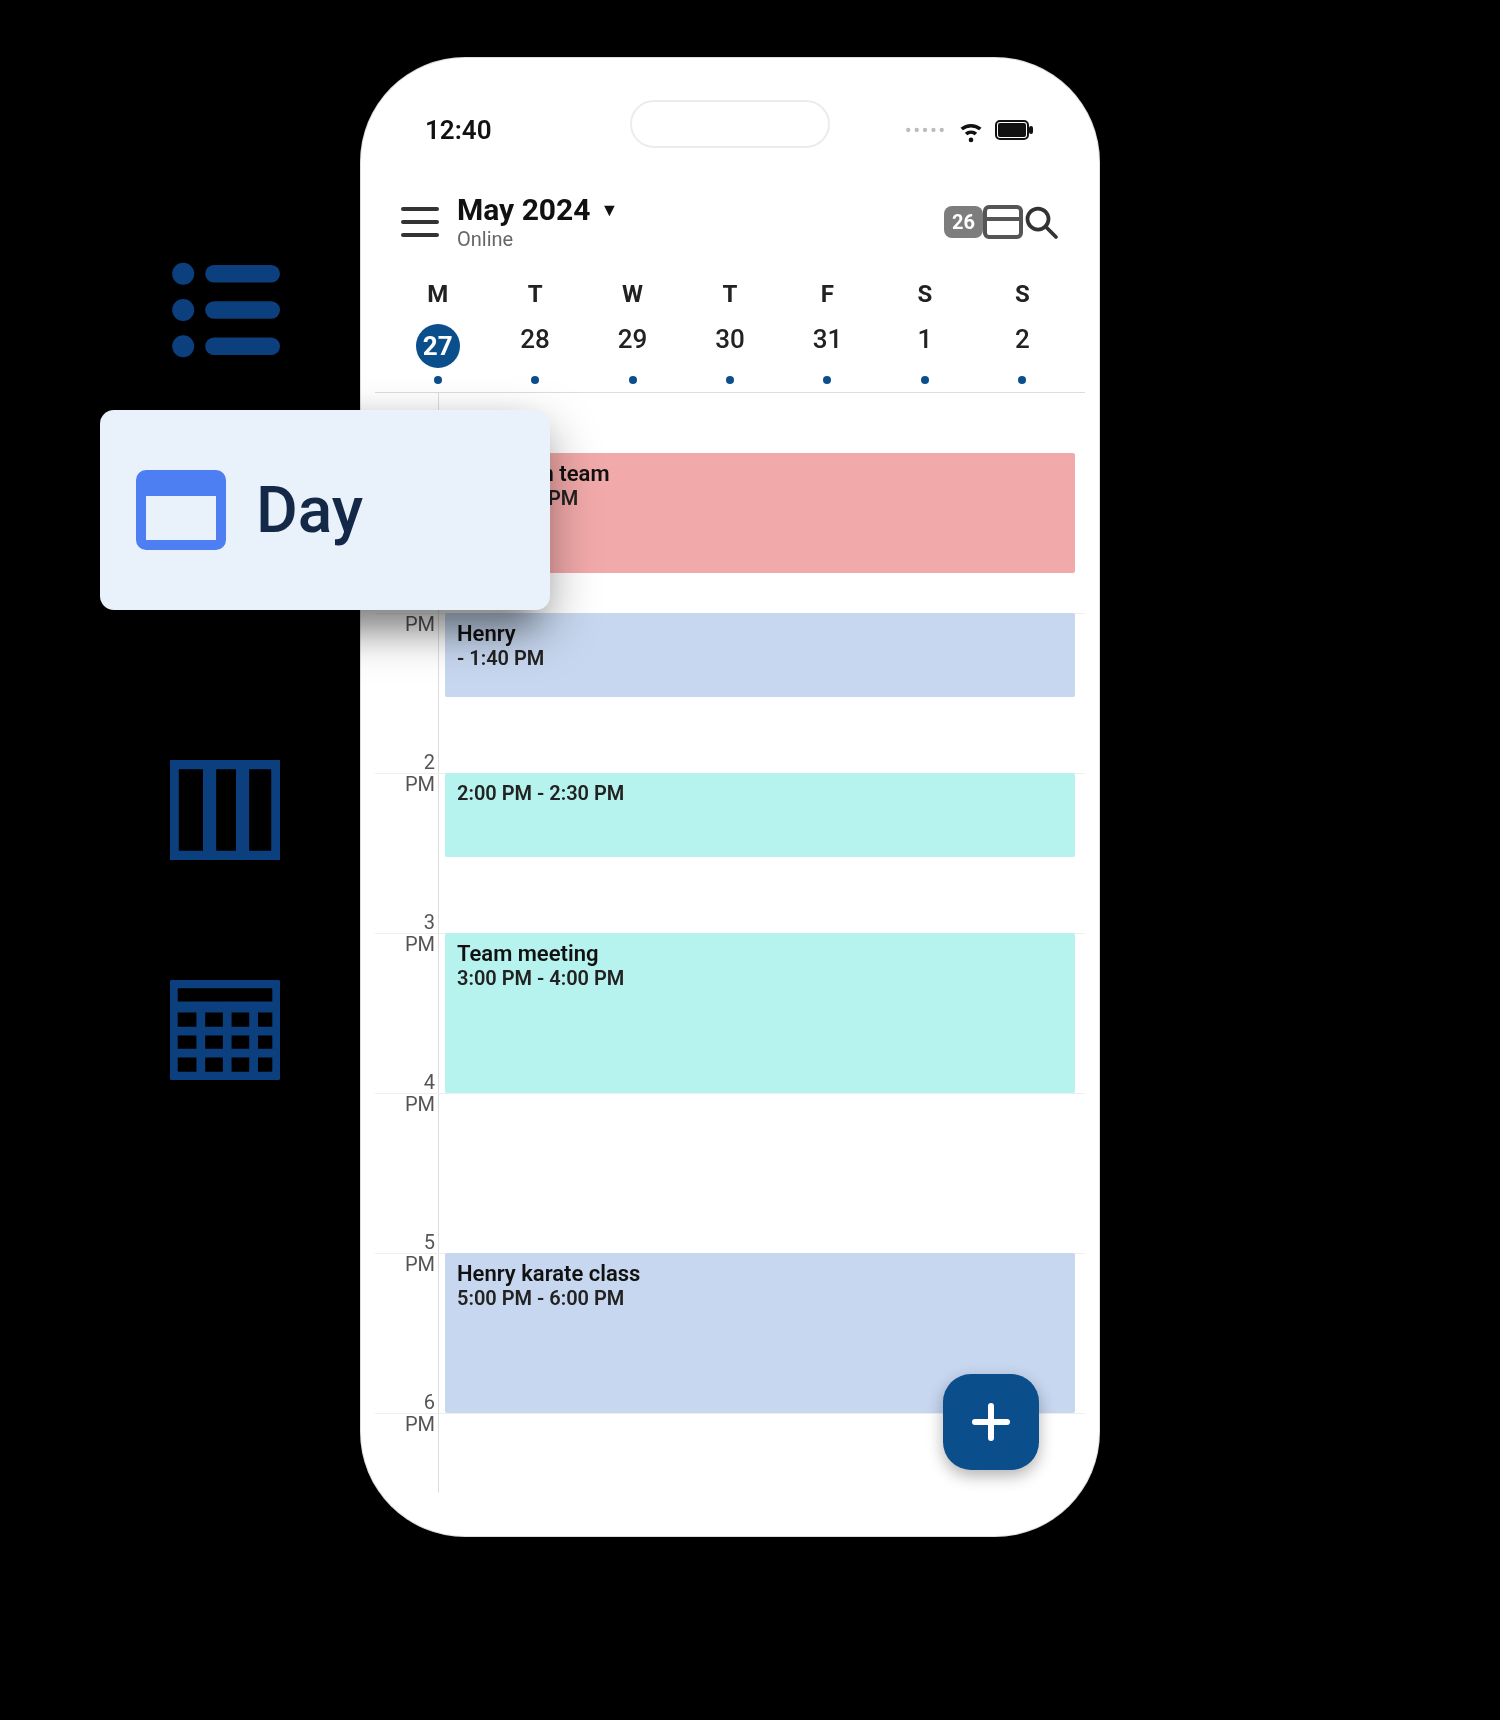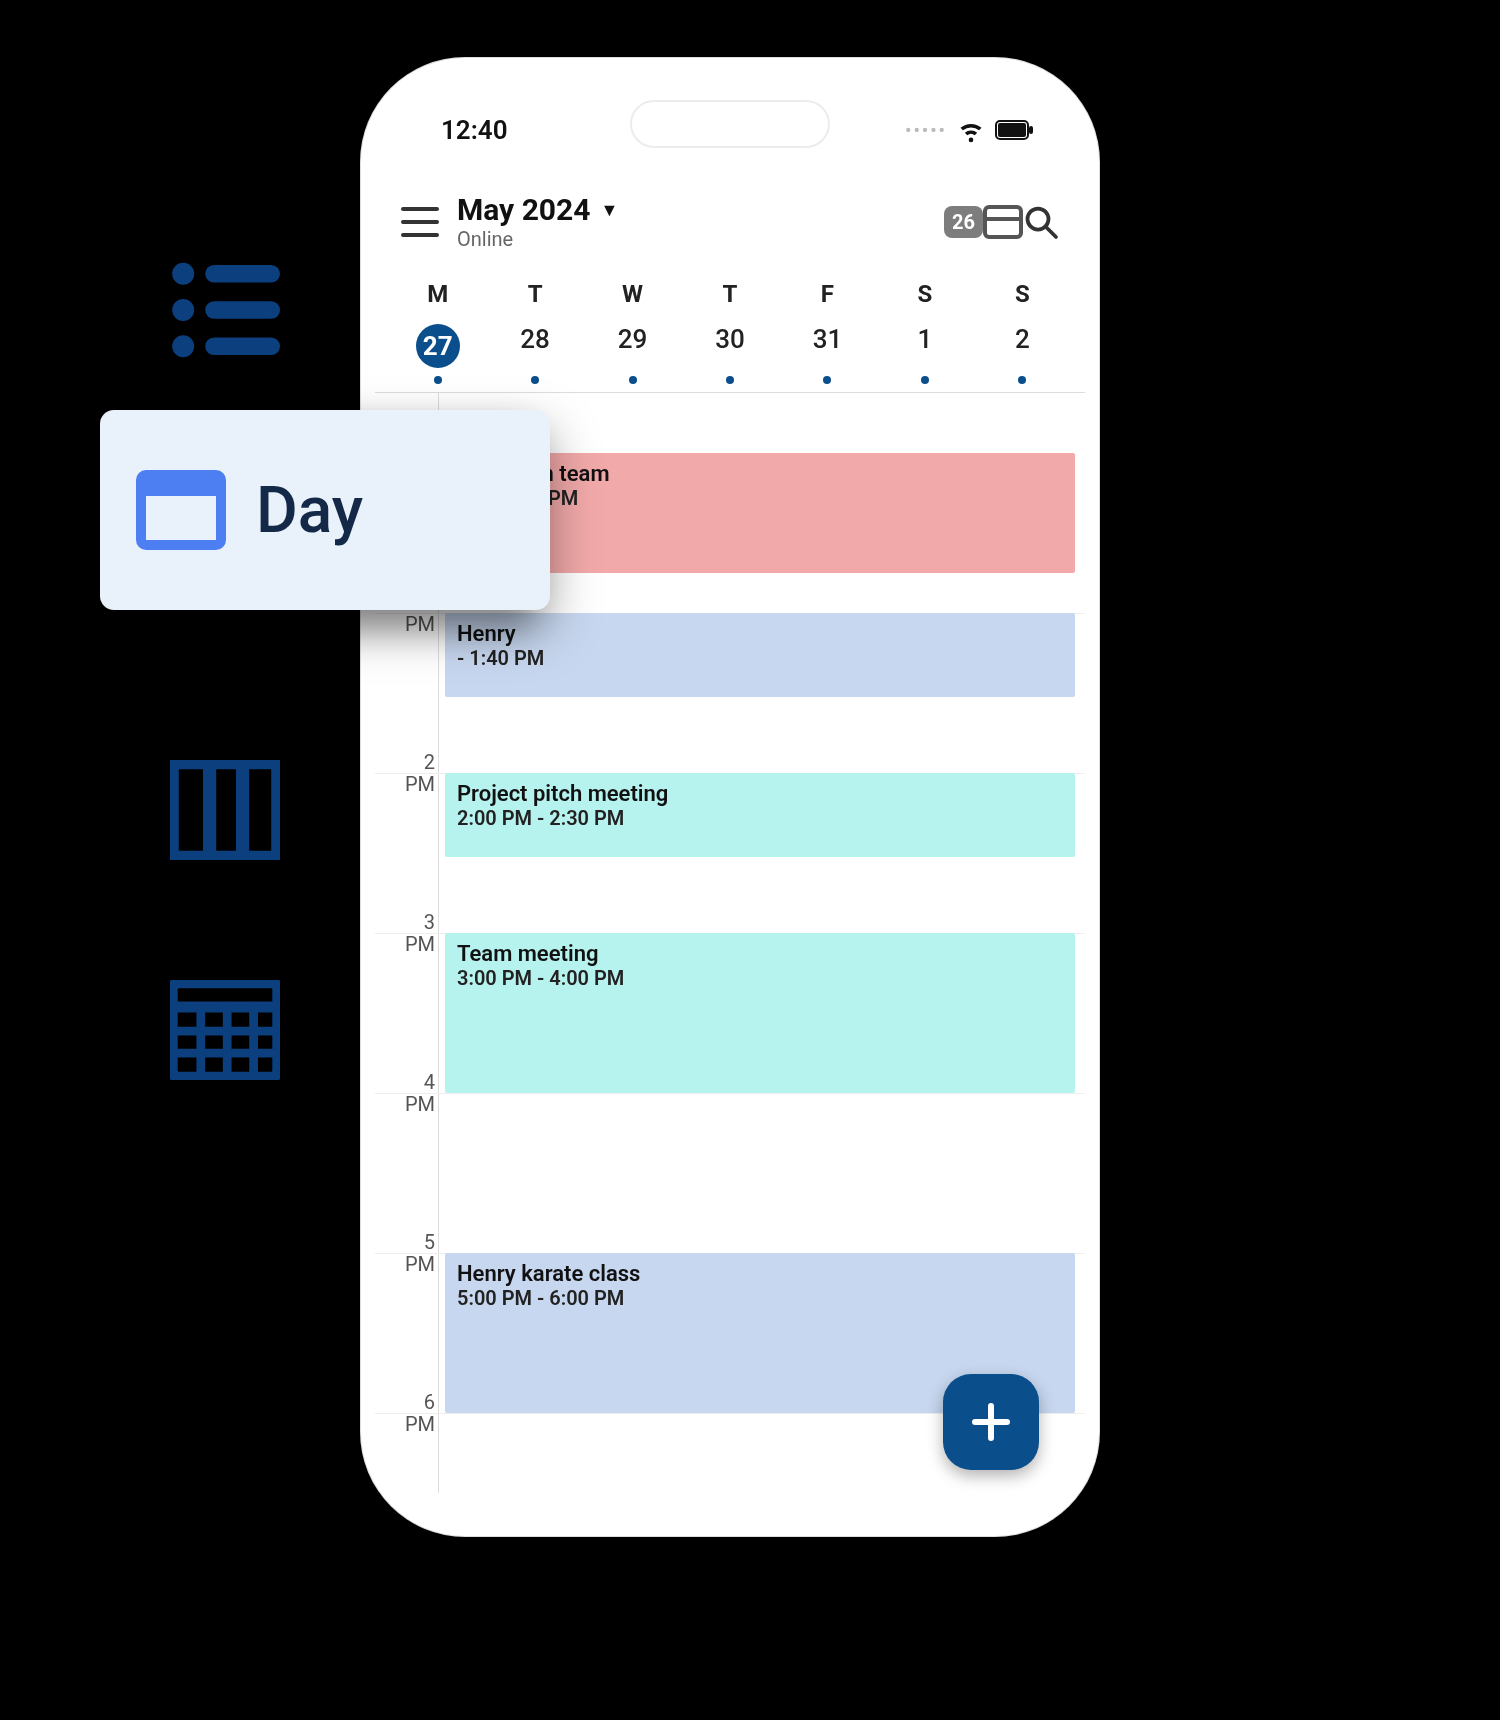--- a/index.html
+++ b/index.html
@@ -30,21 +30,21 @@
     transform: translateX(-50%);
     width: 200px;
     height: 48px;
     background: #fff;
     border: 2px solid #ececec;
     border-radius: 34px;
   }
   .status-bar {
     position: absolute;
     top: 38px;
-    left: 16px; right: 0;
+    left: 0; right: 0;
     height: 40px;
     display: flex;
     justify-content: space-between;
     align-items: center;
     padding: 0 50px;
     font-size: 26px;
     font-weight: 600;
     color: #111;
   }
   .status-right { display:flex; align-items:center; gap:10px; }
@@ -270,21 +270,20 @@
     <div id="events-container">
         <div class="event ev-red" style="top: 60px; height: 120px;">
           <div class="event-title">ith design team</div>
           <div class="event-time">M - 12:45 PM</div>
         </div>
         <div class="event ev-blue" style="top: 220px; height: 84px;">
           <div class="event-title">Henry</div>
           <div class="event-time">- 1:40 PM</div>
         </div>
         <div class="event ev-cyan" style="top: 380px; height: 84px;">
-          <div class="event-title">Project pitch meeting</div>
           <div class="event-time">2:00 PM - 2:30 PM</div>
         </div>
         <div class="event ev-cyan" style="top: 540px; height: 160px;">
           <div class="event-title">Team meeting</div>
           <div class="event-time">3:00 PM - 4:00 PM</div>
         </div>
         <div class="event ev-blue" style="top: 860px; height: 160px;">
           <div class="event-title">Henry karate class</div>
           <div class="event-time">5:00 PM - 6:00 PM</div>
         </div>

